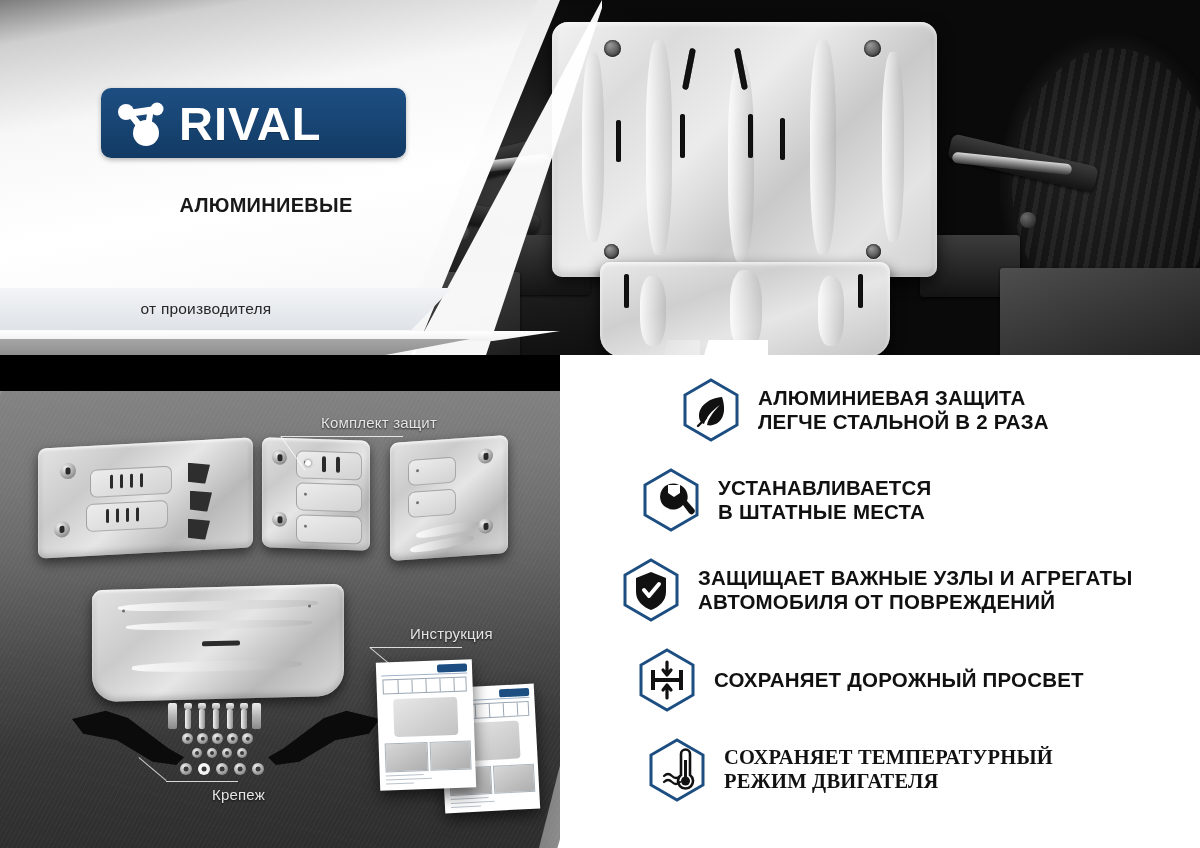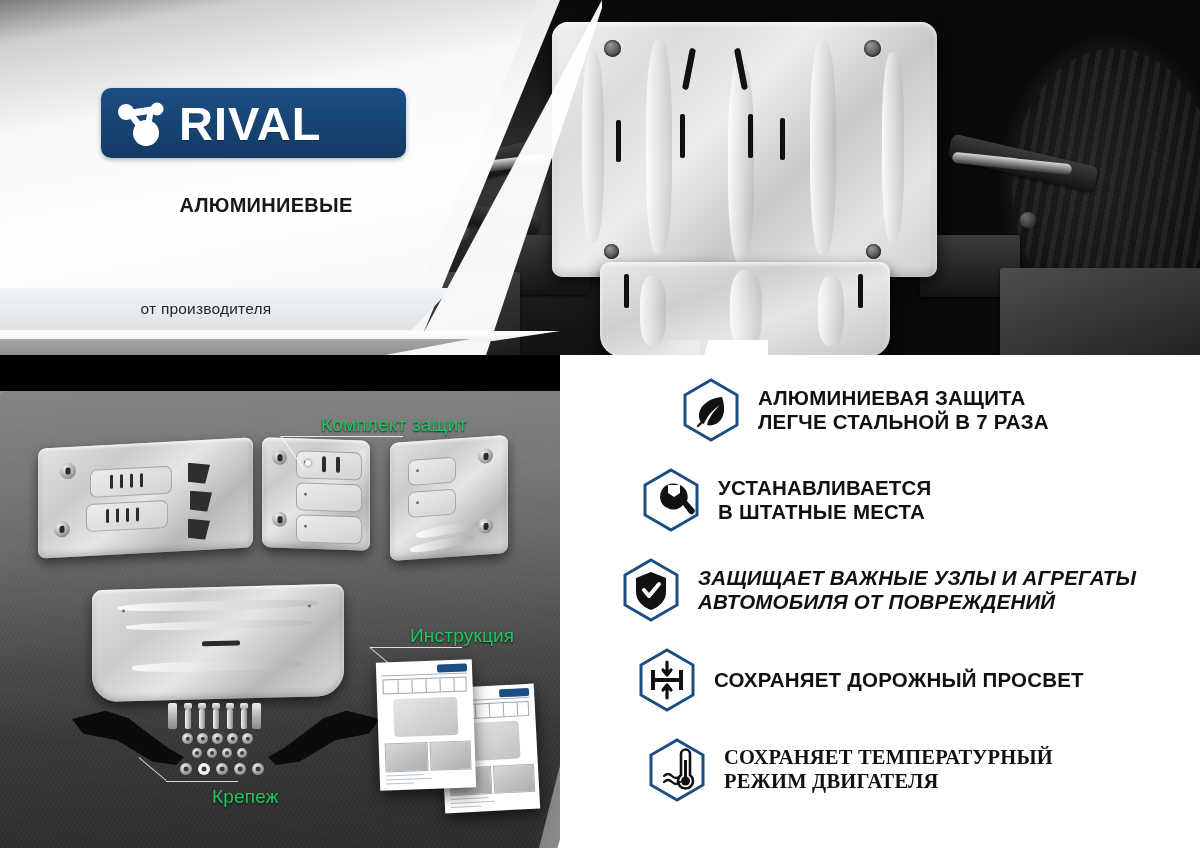--- a/index.html
+++ b/index.html
@@ -122,21 +122,21 @@
   .sheet-hdr{position:absolute;left:5px;top:4px;right:5px;height:9px;
     border-bottom:1px solid #9fb4c9;}
   .sheet-logo{position:absolute;right:5px;top:4px;width:30px;height:8px;border-radius:2px;
     background:#1d4e82;}
   .sheet-tbl{position:absolute;border:1px solid #9aa6b2;}
   .sheet-tbl div{position:absolute;top:0;bottom:0;width:1px;background:#9aa6b2;}
   .sheet-line{position:absolute;height:1px;background:#b9c1c9;}
   .sheet-img{position:absolute;background:linear-gradient(150deg,#d7d7d7,#aeaeae);border:1px solid #a9b2ba;}
   .sheet-draw{position:absolute;background:linear-gradient(150deg,#e7e7e7,#c2c2c2);border-radius:4px;}
 
-  .callout{position:absolute;color:#22c55e;font-size:19px;letter-spacing:.2px;white-space:nowrap;
+  .callout{position:absolute;color:#e5e5e5;font-size:15px;letter-spacing:.2px;white-space:nowrap;
     text-shadow:0 1px 2px rgba(0,0,0,.8);padding-left:40px;}
   .callout-rule{position:absolute;height:1px;background:rgba(255,255,255,.8);}
   .leader{position:absolute;background:rgba(255,255,255,.75);transform-origin:0 0;height:1px;}
   .leader-dot{position:absolute;width:6px;height:6px;border-radius:50%;background:#fff;
     box-shadow:0 0 3px rgba(0,0,0,.6);}
 
   
   .wedge{position:absolute;left:498px;top:340px;width:270px;height:508px;background:#ffffff;
     clip-path:polygon(100% 0,100% 100%,22% 100%,78% 0);}
   .wedge-shade{position:absolute;left:470px;top:340px;width:230px;height:508px;
@@ -381,38 +381,38 @@
       <div class="feat" style="margin-left:22px;">
         <span class="hexwrap">
           <svg class="hex" viewBox="0 0 58 64" aria-hidden="true">
             <polygon points="29,2 55,17 55,47 29,62 3,47 3,17" fill="none" stroke="#1d4e82" stroke-width="3"></polygon>
             <path d="M40 19 C27 20 17 28 17 38 C17 42 19 45 22 46 C24 40 29 33 38 27 C31 34 26 41 25 47 C33 49 41 43 42 33 C42.5 27 41 22 40 19 Z" fill="#111"></path>
             <path d="M16 48 L24 40" stroke="#111" stroke-width="2.4" stroke-linecap="round"></path>
           </svg>
         </span>
         <span class="feat-text">
           <span class="l2">АЛЮМИНИЕВАЯ ЗАЩИТА</span>
-          <span class="l2">ЛЕГЧЕ СТАЛЬНОЙ В 7 РАЗА</span>
+          <span class="l2">ЛЕГЧЕ СТАЛЬНОЙ В 2 РАЗА</span>
         </span>
       </div>
 
       <div class="feat" style="margin-left:-18px;">
         <span class="hexwrap">
           <svg class="hex" viewBox="0 0 58 64" aria-hidden="true">
             <polygon points="29,2 55,17 55,47 29,62 3,47 3,17" fill="none" stroke="#1d4e82" stroke-width="3"></polygon>
             <path d="M37 17 a13 13 0 1 0 4 20 l6 8 a3.2 3.2 0 0 0 5-4 l-7-8 a13 13 0 0 0 -7-16 l0 8 -6 4 -6-4 0-8 z" fill="#111"></path>
           </svg>
         </span>
         <span class="feat-text">
           <span class="l2">УСТАНАВЛИВАЕТСЯ</span>
           <span class="l2">В ШТАТНЫЕ МЕСТА</span>
         </span>
       </div>
 
-      <div class="feat" style="margin-left:-38px;font-style:italic;">
+      <div class="feat" style="margin-left:-38px;">
         <span class="hexwrap">
           <svg class="hex" viewBox="0 0 58 64" aria-hidden="true">
             <polygon points="29,2 55,17 55,47 29,62 3,47 3,17" fill="none" stroke="#1d4e82" stroke-width="3"></polygon>
             <path d="M29 14 L44 20 L44 34 C44 43 37 49 29 52 C21 49 14 43 14 34 L14 20 Z" fill="#111"></path>
             <path d="M22 32 L27 38 L37 26" fill="none" stroke="#fff" stroke-width="4" stroke-linecap="round" stroke-linejoin="round"></path>
           </svg>
         </span>
         <span class="feat-text">
           <span class="l2">ЗАЩИЩАЕТ ВАЖНЫЕ УЗЛЫ И АГРЕГАТЫ</span>
           <span class="l2">АВТОМОБИЛЯ ОТ ПОВРЕЖДЕНИЙ</span>

